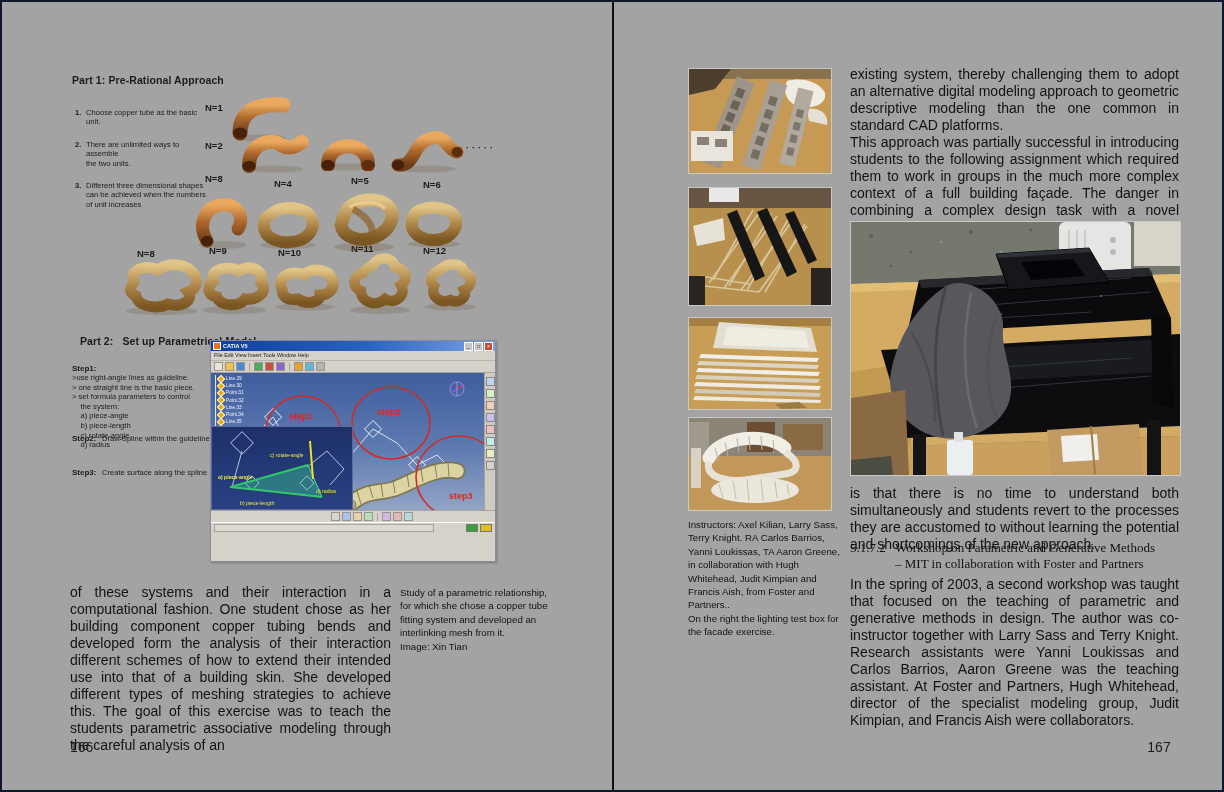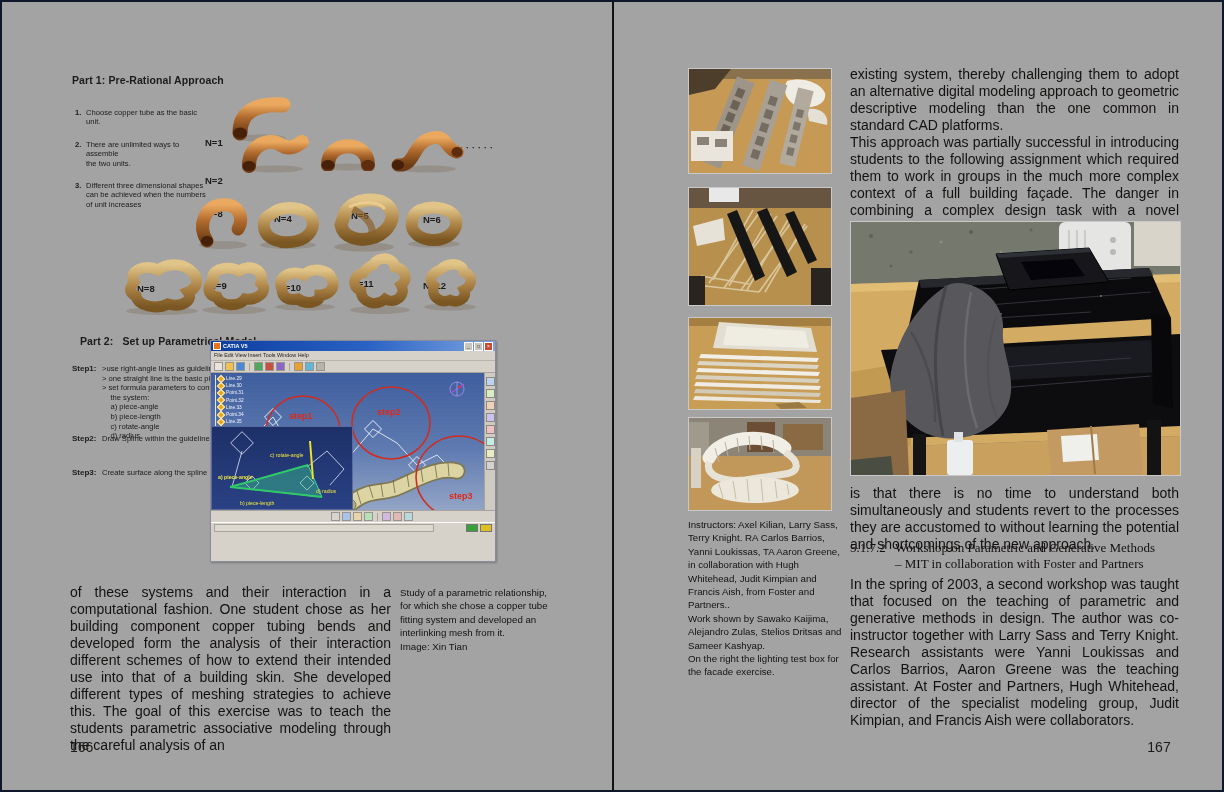--- a/index.html
+++ b/index.html
@@ -4,21 +4,21 @@
 <style>
   html,body{margin:0;padding:0;background:#888;}
   #canvas{position:relative;width:1224px;height:792px;background:#a3a3a3;border:2px solid #0f172a;box-sizing:border-box;overflow:hidden;
           font-family:"Liberation Sans",sans-serif;color:#1d1b1a;}
   .abs{position:absolute;}
   .divider{position:absolute;left:610px;top:0;width:2px;height:792px;background:#111;}
   
   .fig-title{font-size:10.5px;font-weight:bold;letter-spacing:.1px;}
   .fig-small{font-size:7.6px;line-height:9.4px;}
   .fig-num{font-size:7.6px;font-weight:bold;}
-  .n-label{font-size:9.5px;font-weight:bold;margin-top:35px;}
+  .n-label{font-size:9.5px;font-weight:bold;}
   .dots{font-size:9px;font-weight:bold;letter-spacing:3px;}
   .step-row{display:flex;}
   .step-label{font-size:8px;font-weight:bold;width:30px;flex:none;}
   .step-text{font-size:7.6px;line-height:9.6px;white-space:pre;}
   .body-text{font-size:14px;line-height:17px;text-align:justify;color:#141211;}
   .body-text p{margin:0;}
   .caption{font-size:9.7px;line-height:13.4px;color:#141211;}
   .caption p{margin:0;}
   .heading-serif{font-family:"Liberation Serif",serif;font-size:13px;line-height:15.6px;color:#141211;display:flex;}
   .heading-num{width:45px;flex:none;}
@@ -163,21 +163,21 @@
       <ellipse cx="37" cy="59" rx="30" ry="4" fill="rgba(90,60,20,.18)"></ellipse>
       <path d="M30,14 C36,4 50,6 52,16 C62,18 66,28 58,34 C64,44 52,54 42,48 C34,56 18,52 18,40 C8,36 10,24 20,22 C22,18 26,16 30,14 Z" fill="none" stroke="url(#gBrass)" stroke-width="10.5"></path>
     </svg>
     <svg class="piece" style="left:416px;top:252px;" width="64" height="58" viewBox="0 0 64 58">
       <ellipse cx="32" cy="53" rx="26" ry="3.5" fill="rgba(90,60,20,.18)"></ellipse>
       <path d="M22,16 C30,8 44,8 46,18 C56,22 54,32 46,36 C50,44 40,50 32,46 C22,50 12,42 16,32 C10,26 14,18 22,16 Z" fill="none" stroke="url(#gBrass)" stroke-width="10.5"></path>
     </svg>
 
     <div class="abs fig-title" style="left:78px;top:333px;white-space:pre;">Part 2:   Set up Parametrical Model</div>
 
-    <div class="abs step-row" style="left:70px;top:362px;">
+    <div class="abs step-row" style="left:70px;top:362px;flex-direction:column;">
       <span class="step-label">Step1:</span>
       <span class="step-text">&gt;use right-angle lines as guideline.
 &gt; one straight line is the basic piece.
 &gt; set formula parameters to control
     the system:
     a) piece-angle
     b) piece-length
     c) rotate-angle
     d) radius</span>
     </div>
@@ -494,21 +494,20 @@
           <line x1="58" y1="61" x2="60" y2="83"></line>
           <line x1="72" y1="61" x2="74" y2="83"></line>
           <line x1="86" y1="63" x2="88" y2="80"></line>
           <line x1="98" y1="66" x2="100" y2="77"></line>
       </g>
       <rect x="2" y="30" width="10" height="40" fill="#d8d2c4"></rect>
     </svg>
 
     <div class="abs caption" style="left:686px;top:516px;width:157px;">
         <p>Instructors: Axel Kilian, Larry Sass, Terry Knight. RA Carlos Barrios, Yanni Loukissas, TA Aaron Greene, in collaboration with Hugh Whitehead, Judit Kimpian and Francis Aish, from Foster and Partners..</p>
-        <p>Work shown by Sawako Kaijima, Alejandro Zulas, Stelios Dritsas and Sameer Kashyap.</p>
         <p>On the right the lighting test box for the facade exercise.</p>
       </div>
 
     <div class="abs body-text" style="left:848px;top:64px;width:329px;">
       <p>existing system, thereby challenging them to adopt an alternative digital modeling approach to geometric descriptive modeling than the one common in standard CAD platforms.</p>
       <p>This approach was partially successful in introducing students to the following assignment which required them to work in groups in the much more complex context of a full building façade. The danger in combining a complex design task with a novel software approach</p>
     </div>
 
     <svg class="photo" style="left:848px;top:219px;" width="329" height="253" viewBox="0 0 329 253">
       <rect width="329" height="253" fill="#75786d"></rect>

